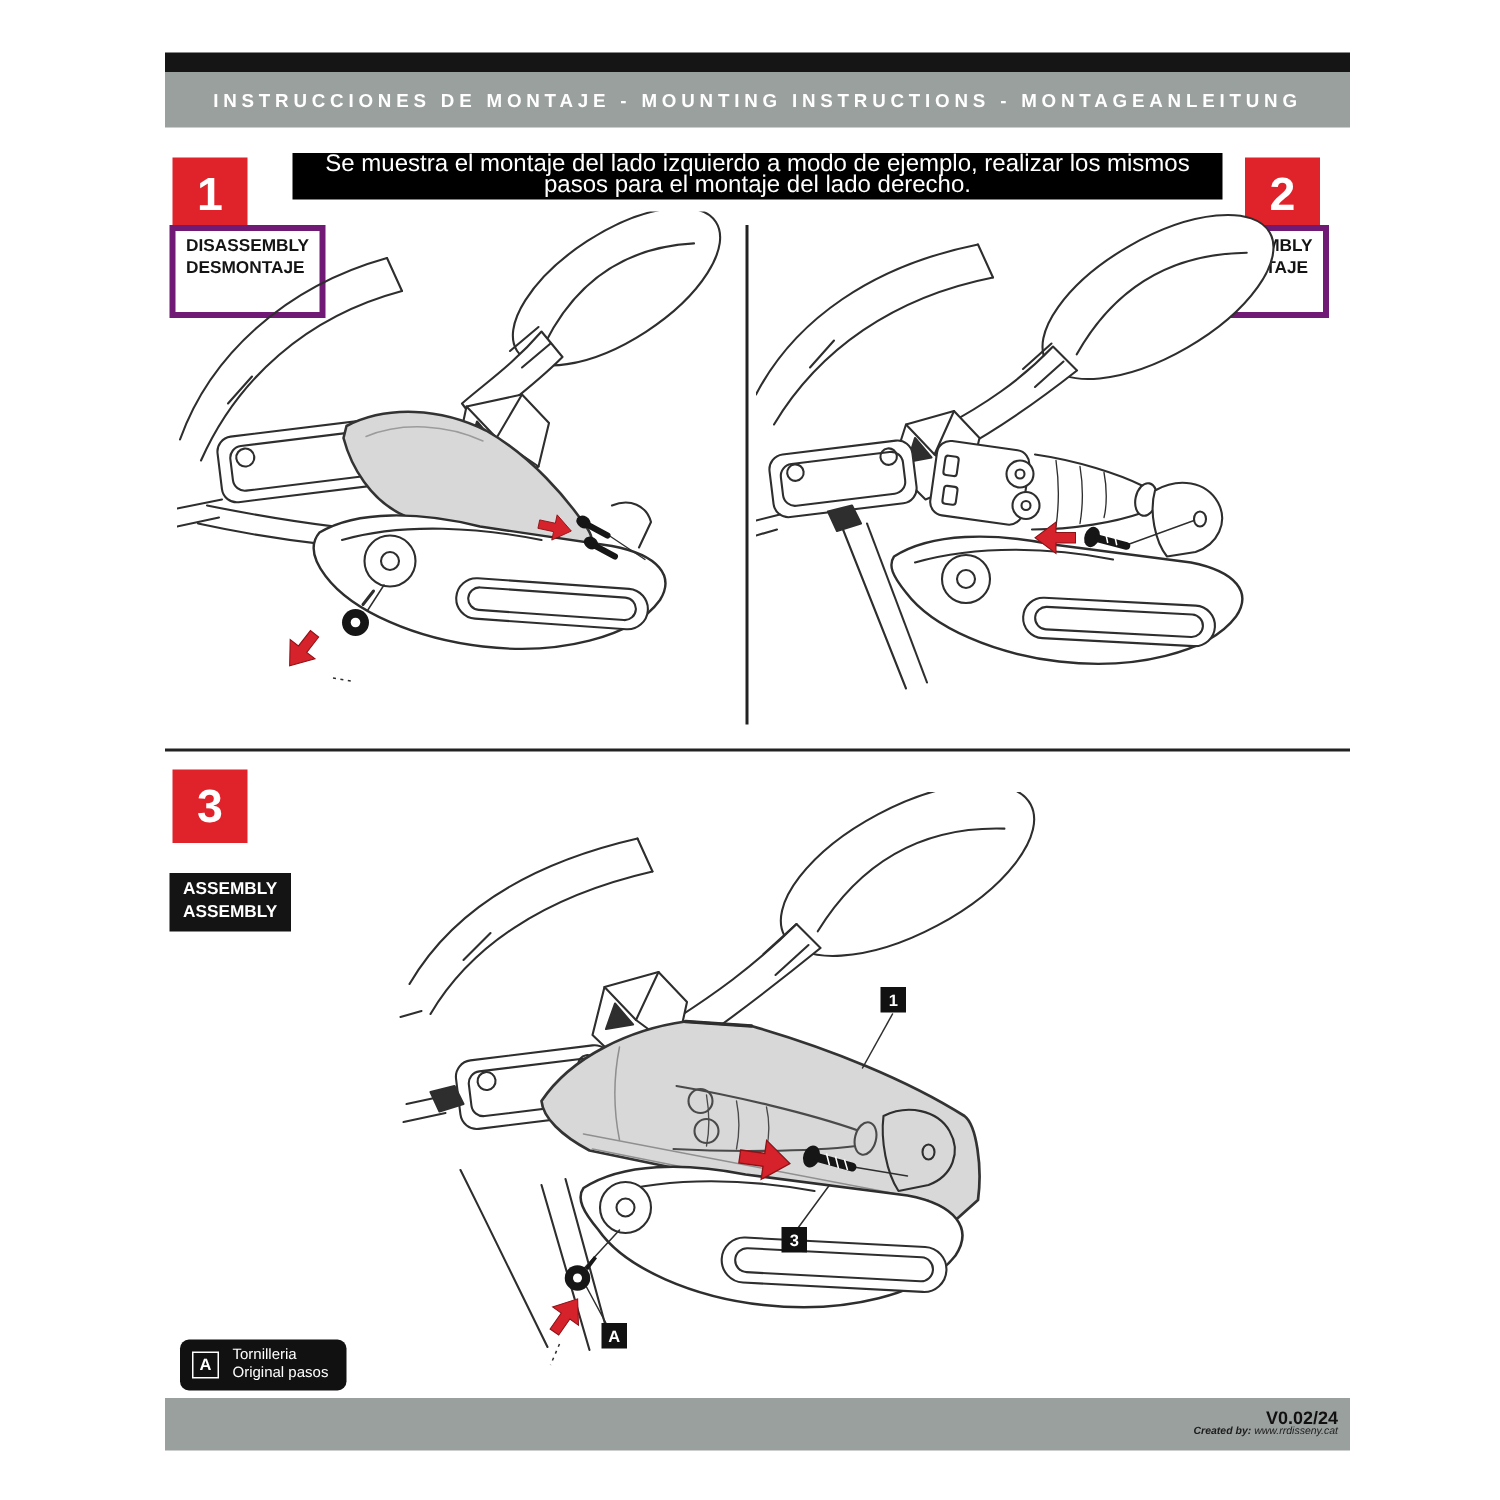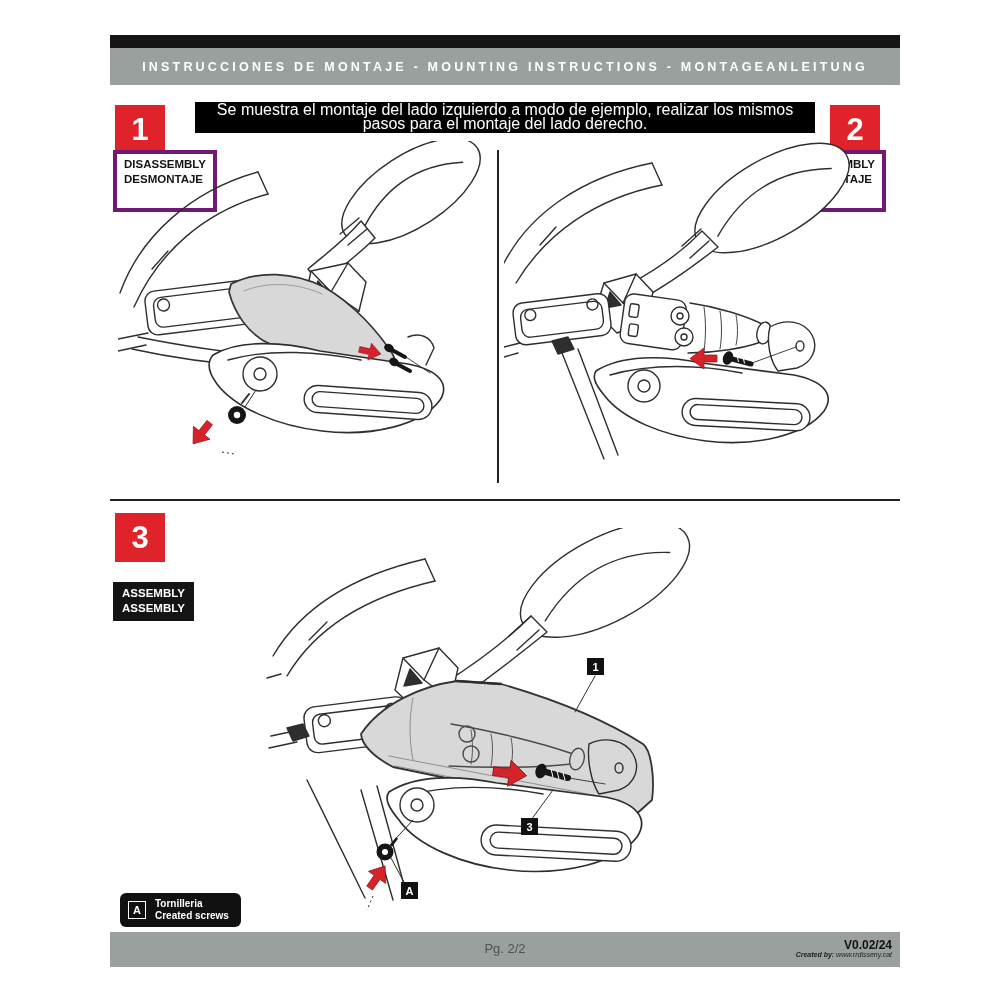--- a/index.html
+++ b/index.html
@@ -35,21 +35,21 @@
   .h-divider { position:absolute; left:0; top:464px; width:100%; height:2px; background:#222; }
 
   .panel1 { position:absolute; left:8px;   top:106px; width:372px; height:340px; }
   .panel2 { position:absolute; left:394px; top:106px; width:382px; height:340px; }
   .panel3 { position:absolute; left:133px; top:493px; width:524px; height:402px; }
 
   .legend-badge { position:absolute; left:10px; top:858px; background:#111; border-radius:6px;
               display:flex; align-items:center; gap:9px; padding:5px 12px 5px 8px; }
   .legend-badge .abox { width:18px; height:18px; border:1.6px solid #fff; color:#fff;
               display:flex; align-items:center; justify-content:center; font-size:11px; font-weight:bold; }
-  .legend-badge .ltext { color:#fff; font-size:10px; font-weight:bold; line-height:12px; }
+  .legend-badge .ltext { color:#fff; font-size:10px; font-weight:normal; line-height:12px; }
 
   .footer { position:absolute; left:0; top:897px; width:100%; height:35px; background:#9aa09e; }
   .footer .pg { position:absolute; left:0; right:0; top:9px; text-align:center;
               color:#4e5453; font-size:13px; }
   .footer .ver { position:absolute; right:8px; top:6px; color:#111; font-size:12px; font-weight:bold; }
   .footer .credit { position:absolute; right:8px; top:19px; font-size:7px; font-style:italic; color:#1c1c1c; }
   .footer .credit b { font-weight:bold; }
 
   svg { display:block; width:100%; height:100%; }
   text { font-family:"Liberation Sans", sans-serif; }
@@ -342,24 +342,23 @@
           <rect x="158" y="354" width="17" height="17" fill="#111"></rect>
           <text x="166.5" y="366.5" fill="#fff">A</text>
         </g>
       </svg>
     </div>
 
     <div class="legend-badge">
       <span class="abox">A</span>
       <span class="ltext">
         <div>Tornilleria</div>
-        <div>Created screws</div>
+        <div>Original pasos</div>
       </span>
     </div>
 
     <div class="footer">
-      <div class="pg">Pg. 2/2</div>
       <div class="ver">V0.02/24</div>
       <div class="credit"><b>Created by:</b> <span>www.rrdisseny.cat</span></div>
     </div>
 
   </div>
 </div>
 
 </body></html>

